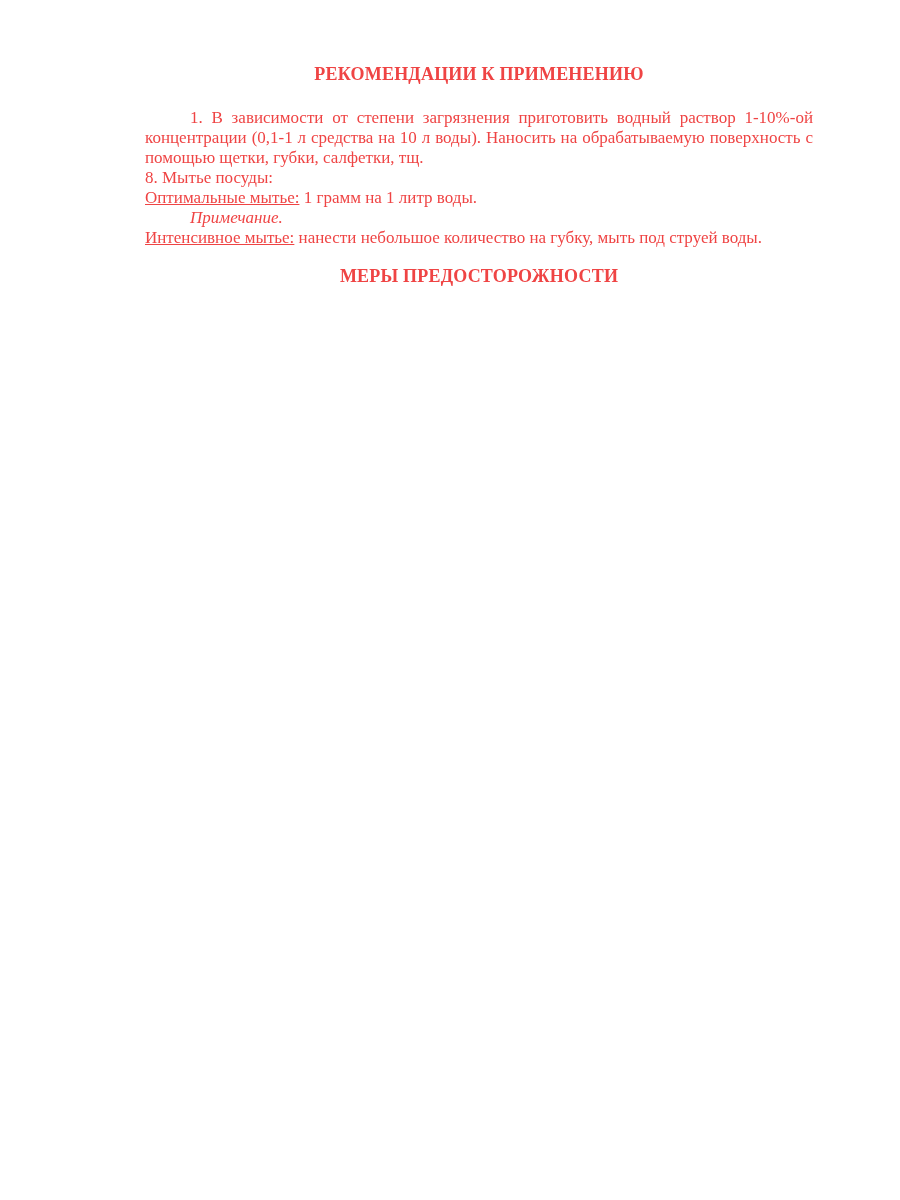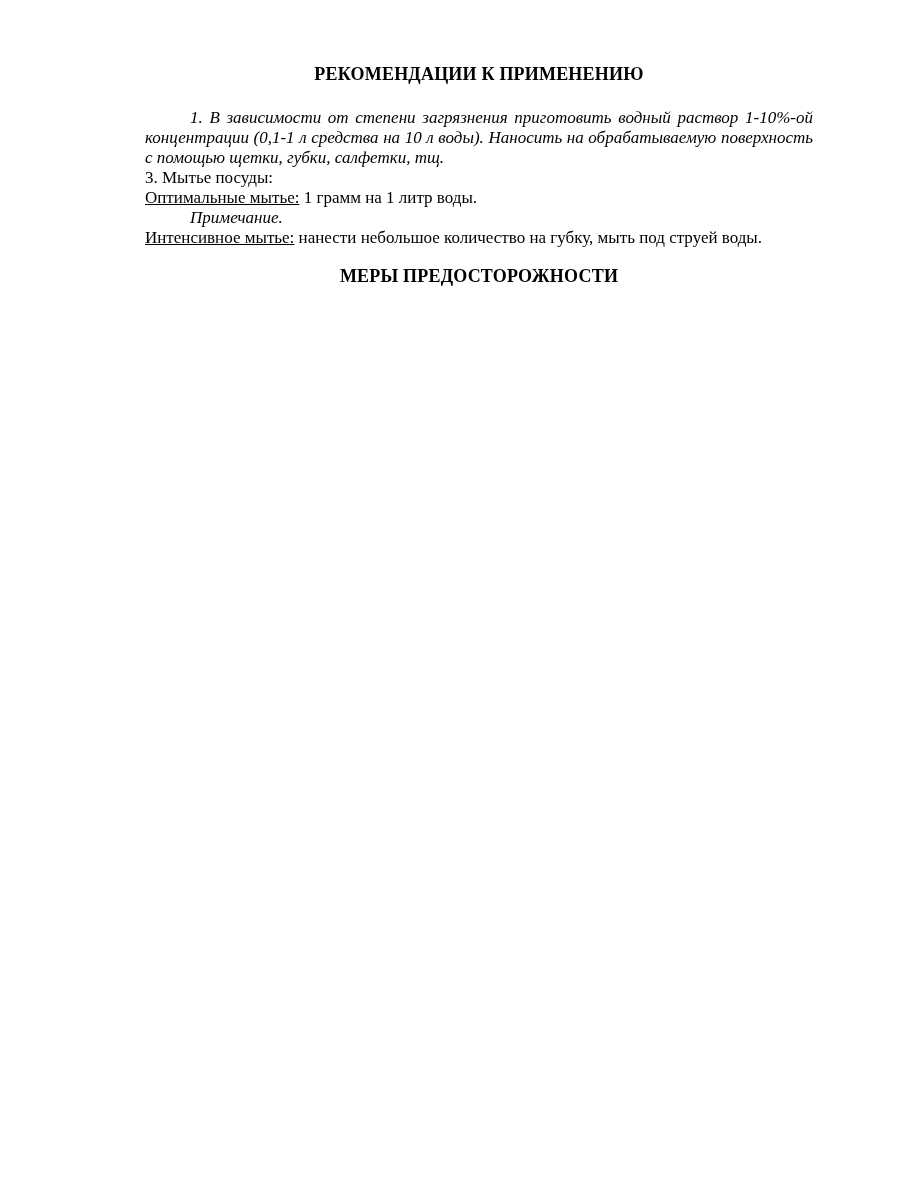--- a/index.html
+++ b/index.html
@@ -13,54 +13,54 @@
     width: 900px; height: 1200px;
     background: #ffffff;
     overflow: hidden;
   }
   .doc {
     position: absolute;
     left: 145px; top: 62px;
     width: 668px;
     font-size: 17px;
     line-height: 20px;
-    color: #000000;
+    color: #ef4444;
   }
   .heading {
     font-size: 18px;
     line-height: 24px;
     font-weight: bold;
     text-align: center;
     letter-spacing: 0.2px;
     margin: 0 0 22px 0;
   }
   .heading-2 {
     margin: 16px 0 16px 0;
   }
   .para {
     margin: 0;
     text-align: justify;
   }
-  .indent { text-indent: 45px; font-style: italic; }
+  .indent { text-indent: 45px; }
   .italic { font-style: italic; }
   .u { text-decoration: underline; }
 </style>
 </head>
 <body>
 
 <div class="page">
   <div class="doc">
 
     <h1 class="heading">РЕКОМЕНДАЦИИ К ПРИМЕНЕНИЮ</h1>
 
     <p class="para indent">1. В зависимости от степени загрязнения приготовить водный раствор 1-10%-ой концентрации (0,1-1 л средства на 10 л воды). Наносить на обрабатываемую поверхность с помощью щетки, губки, салфетки, тщ.</p>
 
 
 
-    <p class="para">3. Мытье посуды:</p>
+    <p class="para">8. Мытье посуды:</p>
 
     <p class="para"><span class="u">Оптимальные мытье:</span><span> 1 грамм на 1 литр воды.</span></p>
 
     <p class="para indent italic">Примечание.</p>
 
     <p class="para"><span class="u">Интенсивное мытье:</span><span> нанести небольшое количество на губку, мыть под струей воды.</span></p>
 
 
 
     <h2 class="heading heading-2">МЕРЫ ПРЕДОСТОРОЖНОСТИ</h2>

